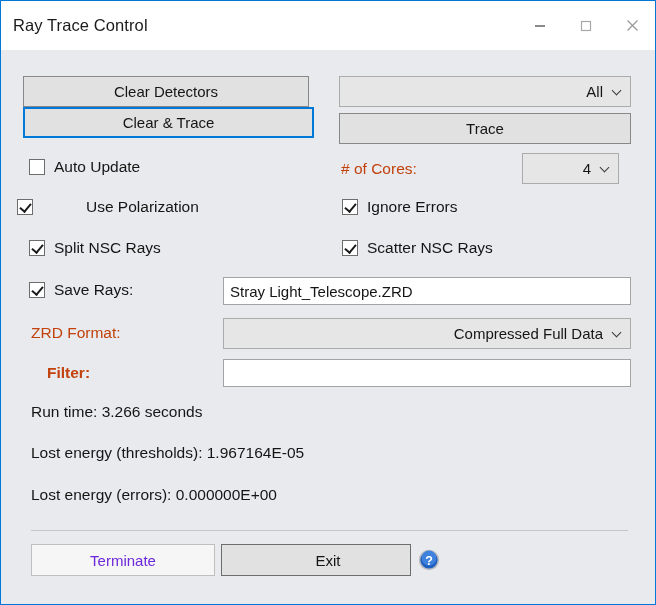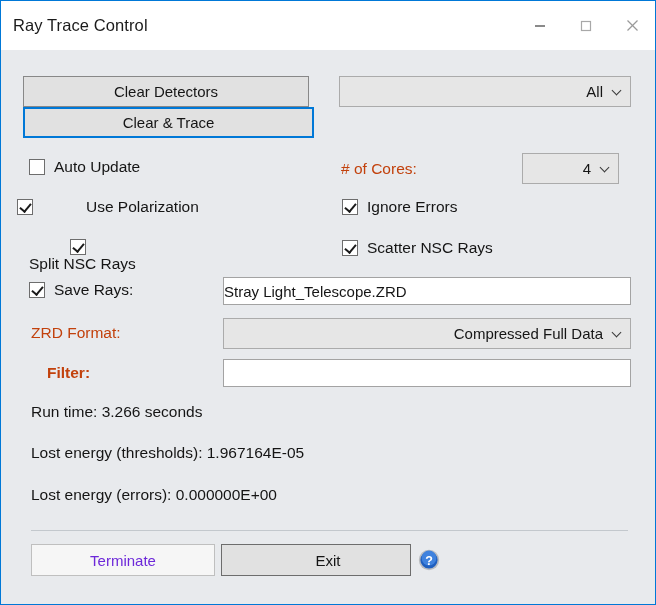--- a/index.html
+++ b/index.html
@@ -125,20 +125,21 @@
   }
 
   .textbox {
     box-sizing: border-box;
     background: #ffffff;
     border: 1px solid #a3a3a3;
     display: flex;
     align-items: center;
     font-size: 15px;
     color: #151515;
+    padding-left: 6px;
     white-space: nowrap;
     overflow: hidden;
   }
 
   .check-row {
     position: absolute;
     display: flex;
     align-items: center;
   }
   .cbox {
@@ -229,41 +230,44 @@
       <span>Clear Detectors</span>
     </div>
     <div class="combo" style="left:338px; top:26px; width:292px; height:31px; position:absolute;">
       <span class="combo-value">All</span>
       <span class="chev"></span>
     </div>
 
     <div class="btn focused" style="left:22px; top:57px; width:291px; height:31px; position:absolute;">
       <span>Clear &amp; Trace</span>
     </div>
+    <div class="btn" style="left:338px; top:63px; width:292px; height:31px; position:absolute;">
+      <span>Trace</span>
+    </div>
 
     <div class="check-row" style="left:28px; top:108px;">
       <span class="cbox"></span>
       <span class="check-label">Auto Update</span>
     </div>
     <div class="field-label" style="left:340px; top:110px;"># of Cores:</div>
     <div class="combo" style="left:521px; top:103px; width:97px; height:31px; position:absolute;">
       <span class="combo-value">4</span>
       <span class="chev"></span>
     </div>
 
     <div class="check-row" style="left:16px; top:148px;gap:44px;">
       <span class="cbox checked"></span>
       <span class="check-label">Use Polarization</span>
     </div>
     <div class="check-row" style="left:341px; top:148px;">
       <span class="cbox checked"></span>
       <span class="check-label">Ignore Errors</span>
     </div>
 
-    <div class="check-row" style="left:28px; top:189px;flex-direction:column;">
+    <div class="check-row" style="left:28px; top:189px;">
       <span class="cbox checked"></span>
       <span class="check-label">Split NSC Rays</span>
     </div>
     <div class="check-row" style="left:341px; top:189px;">
       <span class="cbox checked"></span>
       <span class="check-label">Scatter NSC Rays</span>
     </div>
 
     <div class="check-row" style="left:28px; top:231px;">
       <span class="cbox checked"></span>

